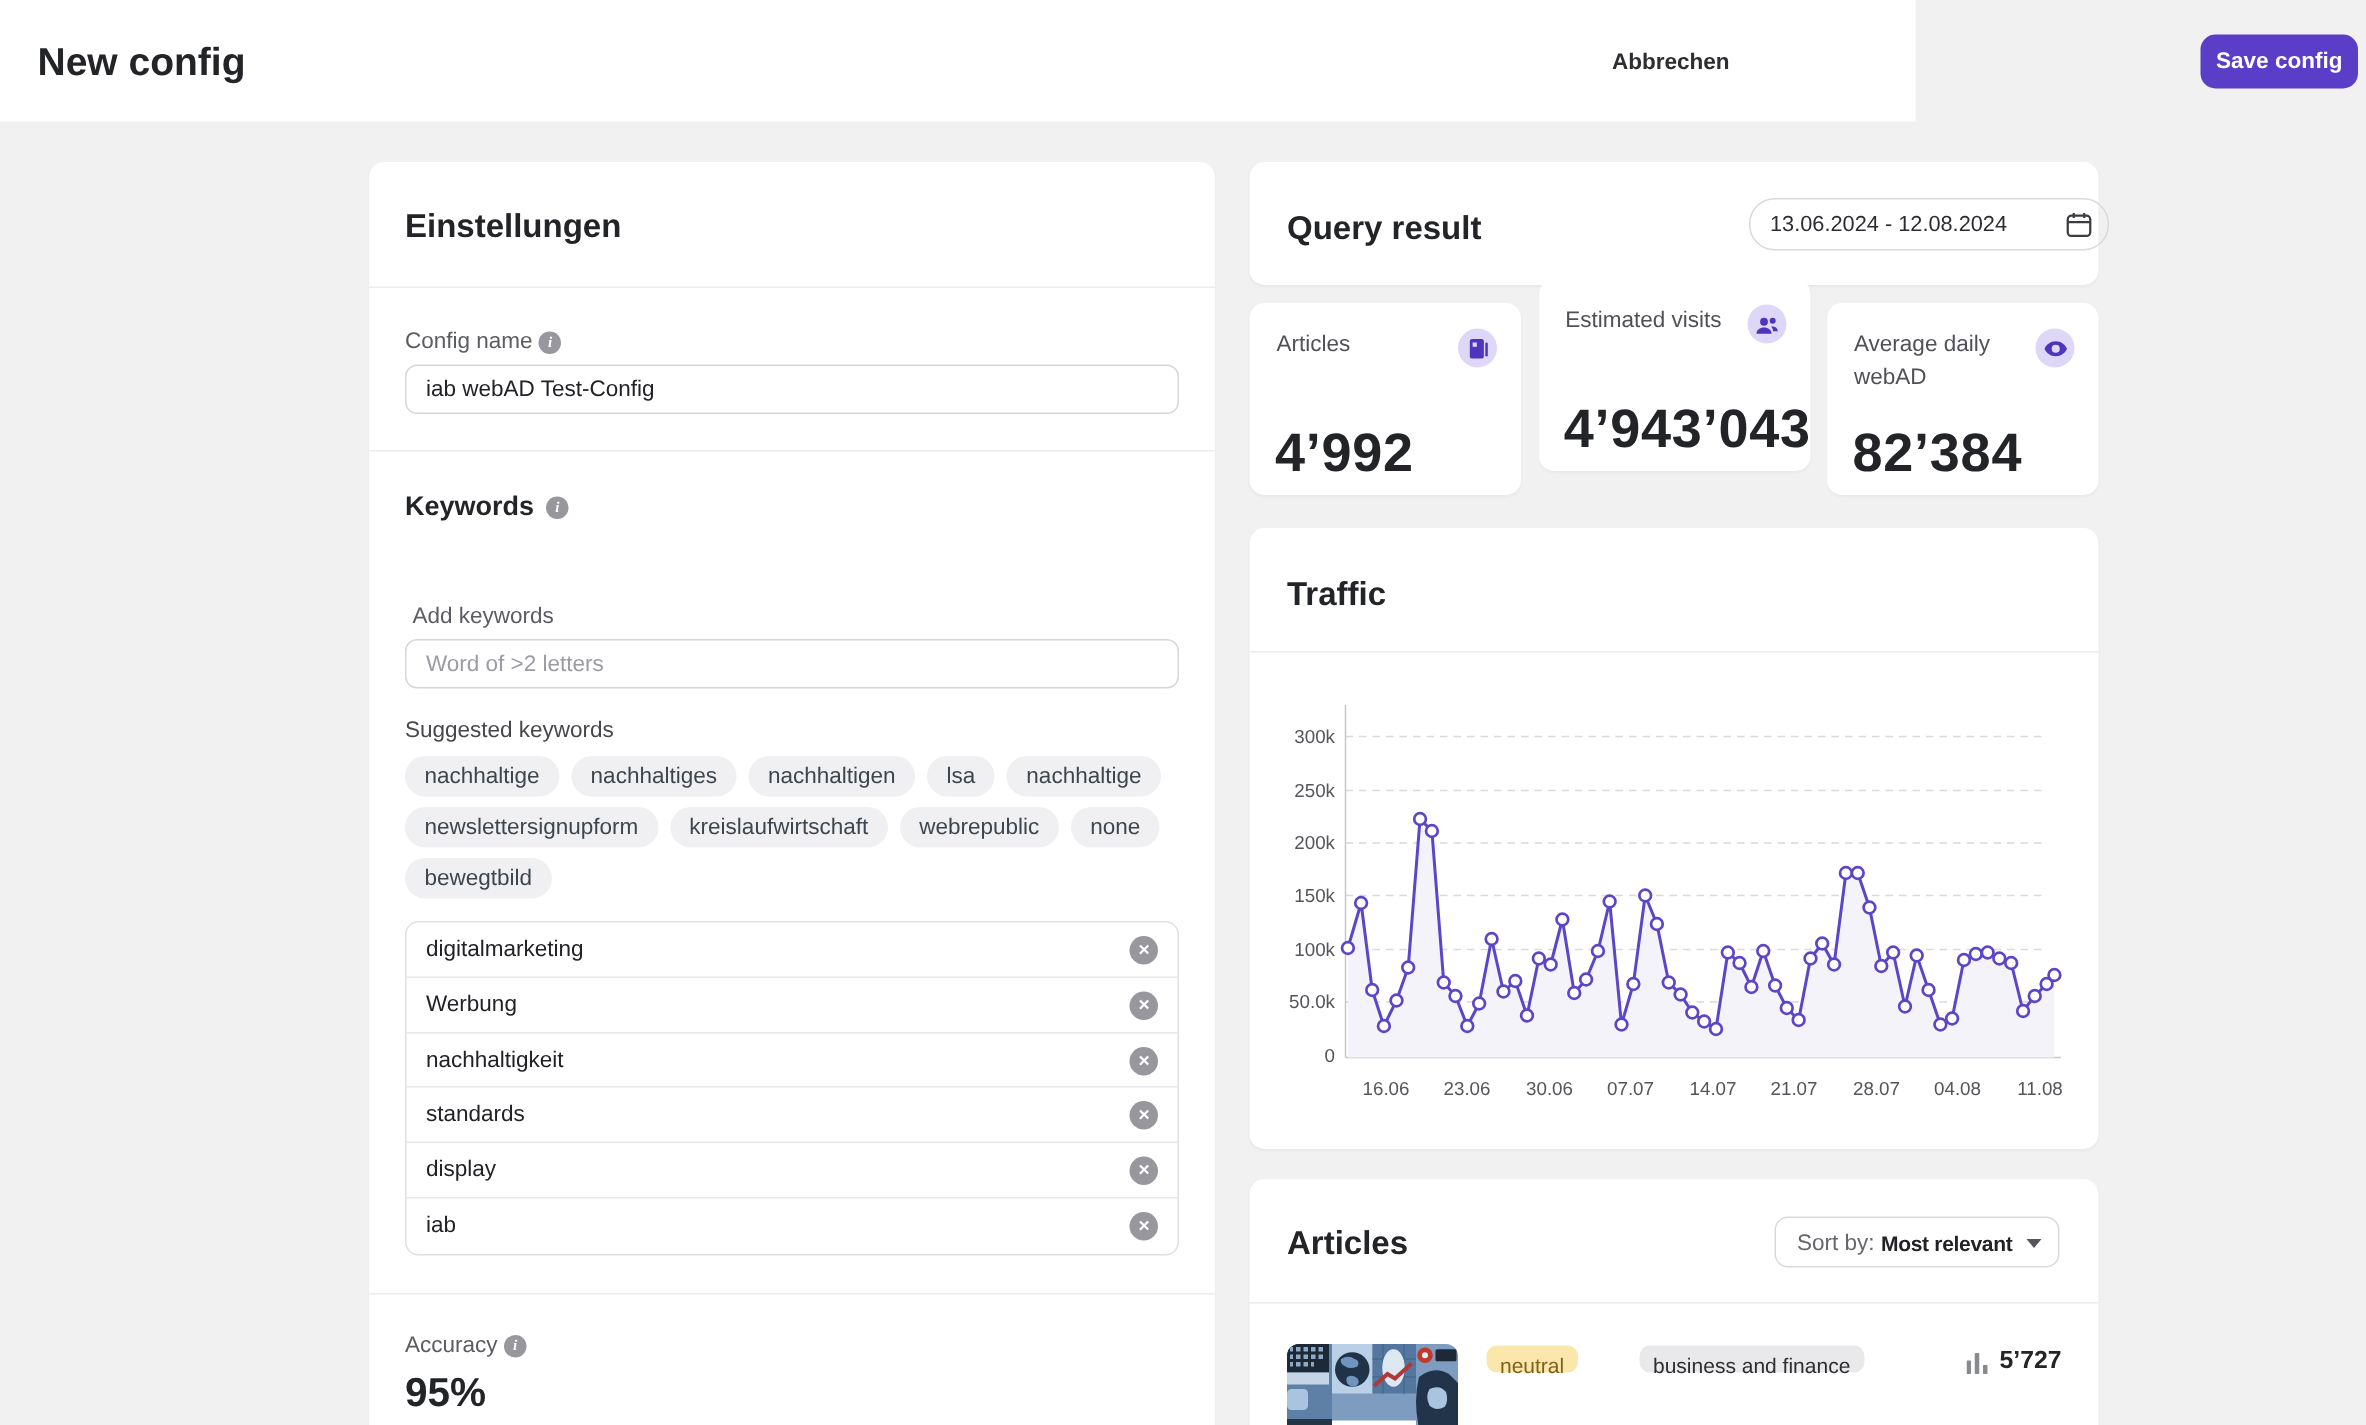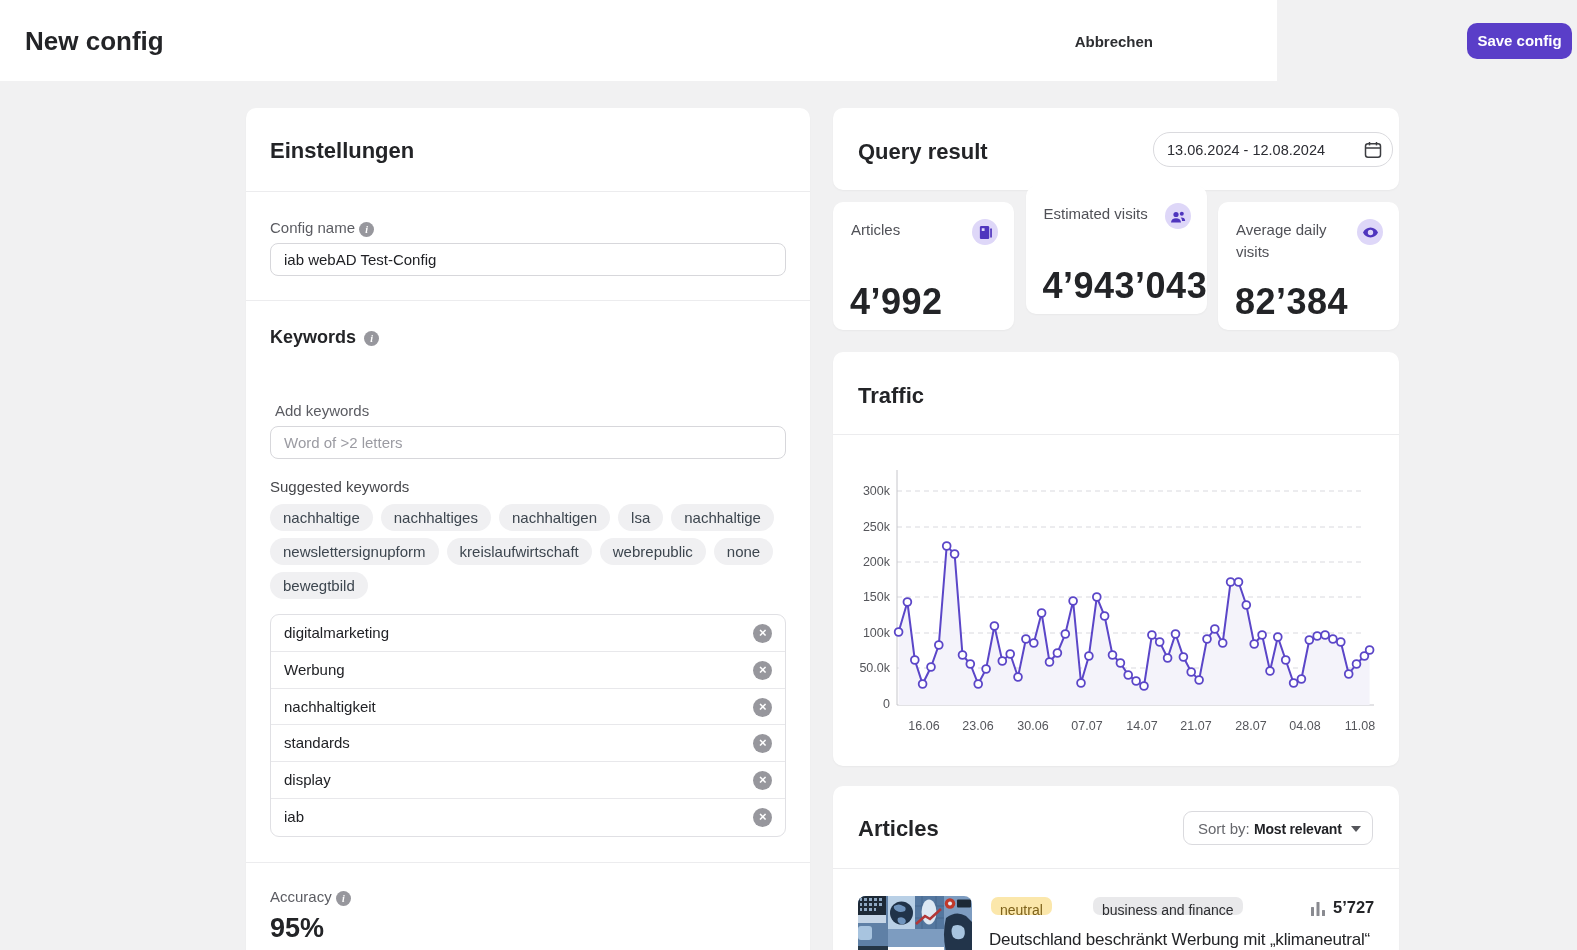--- a/index.html
+++ b/index.html
@@ -29,21 +29,21 @@
 .kw-row { position:relative; height:36.8px; border-bottom:1px solid #e8e8eb; }
 .kw-row:last-child { border-bottom:none; }
 .kw-row span { position:absolute; left:13px; top:9px; font-size:15px; color:#212226; }
 .kw-x { position:absolute; right:13px; top:9px; width:19px; height:19px; border-radius:50%; background:#97979d; }
 .kw-x::before { content:"\00d7"; position:absolute; left:0; top:0; width:19px; text-align:center; line-height:18px; color:#fff; font-size:13px; font-weight:bold; }
 #acc-label { position:absolute; left:24px; top:780px; }
 #acc-val { position:absolute; left:24px; top:805px; font-size:27px; font-weight:bold; color:#232427; }
 
 #query-card { left:833px; top:108px; width:566px; height:82px; }
 #query-card h2 { position:absolute; left:25px; top:31px; font-size:22px; font-weight:bold; color:#232427; }
-#date-box { position:absolute; left:320px; top:24px; width:240px; height:35px; border:1px solid #dadade; border-radius:17px; }
+#date-box { position:absolute; left:333px; top:24px; width:240px; height:35px; border:1px solid #dadade; border-radius:17px; }
 #date-box span { position:absolute; left:13px; top:9px; font-size:14.5px; color:#2b2c32; }
 .stat { height:128px; }
 #stat1 { left:833px; top:202px; width:181px; }
 #stat2 { left:1025.5px; top:186px; width:181px; }
 #stat3 { left:1218px; top:202px; width:181px; }
 .stat .slbl { position:absolute; left:18px; top:17px; font-size:15px; color:#505157; line-height:22px; width:110px; }
 .stat .icirc { position:absolute; right:16px; top:17px; width:26px; height:26px; border-radius:50%; background:#ded7f8; }
 .stat .snum { position:absolute; left:17px; top:79px; font-size:36px; font-weight:bold; color:#232427; letter-spacing:0.5px; }
 #traffic-card { left:833px; top:352px; width:566px; height:414px; }
 #traffic-card h2 { position:absolute; left:25px; top:31px; font-size:22px; font-weight:bold; color:#232427; }
@@ -137,21 +137,21 @@
     <svg width="16" height="16" viewBox="0 0 16 16" style="position:absolute;left:5.5px;top:5.5px" fill="#4f35be">
       <circle cx="6" cy="5.5" r="2.6"></circle>
       <path d="M1 13.5 C1 10.8 3.2 9.3 6 9.3 C8.8 9.3 11 10.8 11 13.5 Z"></path>
       <circle cx="11.8" cy="4.8" r="2"></circle>
       <path d="M11.5 8.6 C13.6 8.6 15.2 9.8 15.2 11.9 H12 C12 10.5 11.5 9.4 10.7 8.8 Z"></path>
     </svg>
   </div>
   <div class="snum">4’943’043</div>
 </div>
 <div class="card stat" id="stat3">
-  <div class="slbl">Average daily visits</div>
+  <div class="slbl">Average daily webAD</div>
   <div class="icirc">
     <svg width="17" height="17" viewBox="0 0 17 17" style="position:absolute;left:5px;top:5px" fill="#4f35be">
       <path d="M8.5 3.5 C12 3.5 14.8 5.7 16 8.5 C14.8 11.3 12 13.5 8.5 13.5 C5 13.5 2.2 11.3 1 8.5 C2.2 5.7 5 3.5 8.5 3.5 Z M8.5 11.2 A2.7 2.7 0 1 0 8.5 5.8 A2.7 2.7 0 0 0 8.5 11.2 Z" fill-rule="evenodd" clip-rule="evenodd"></path>
     </svg>
   </div>
   <div class="snum">82’384</div>
 </div>
 
 <div class="card" id="traffic-card">
   <h2>Traffic</h2>
@@ -316,14 +316,13 @@
   <div class="tag" style="left:158px;top:111px;background:#fbe7ab;color:#7e621b;">neutral</div>
   <div class="tag" style="left:224px;top:111px;background:#e9e9eb;color:#2d2e31;margin-left:36px;">business and finance</div>
   <svg width="16" height="14" viewBox="0 0 16 14" style="position:absolute;left:478px;top:116px">
     <g fill="#898a90">
       <rect x="0" y="5" width="3" height="9" rx="0.5"></rect>
       <rect x="5.5" y="0" width="3" height="14" rx="0.5"></rect>
       <rect x="11" y="8" width="3" height="6" rx="0.5"></rect>
     </g>
   </svg>
   <div style="position:absolute;left:500px;top:112px;font-size:16.5px;font-weight:bold;color:#232427;">5’727</div>
-  <div id="art-title">Deutschland beschränkt Werbung mit „klimaneutral“</div>
 </div>
 
 </body></html>

